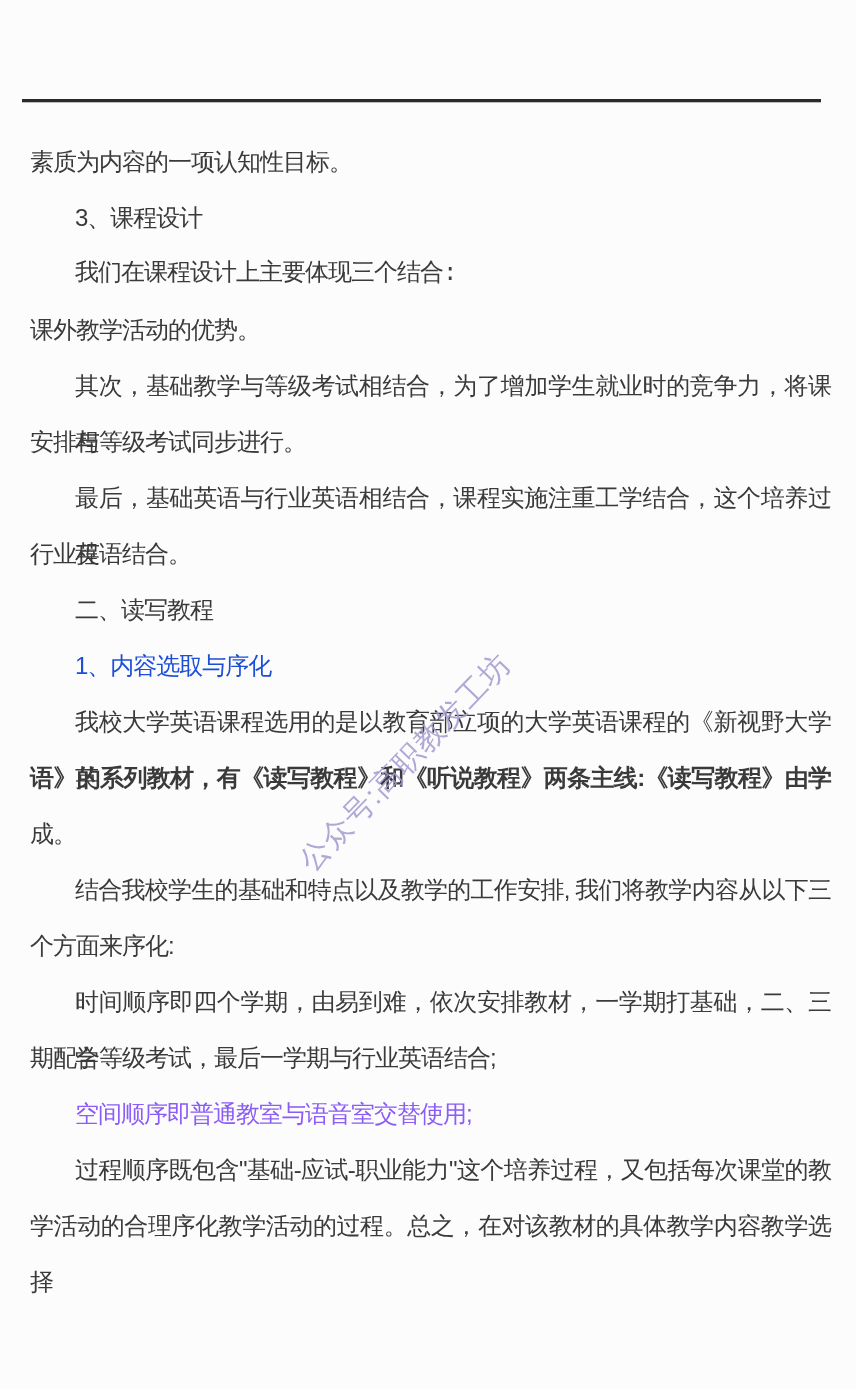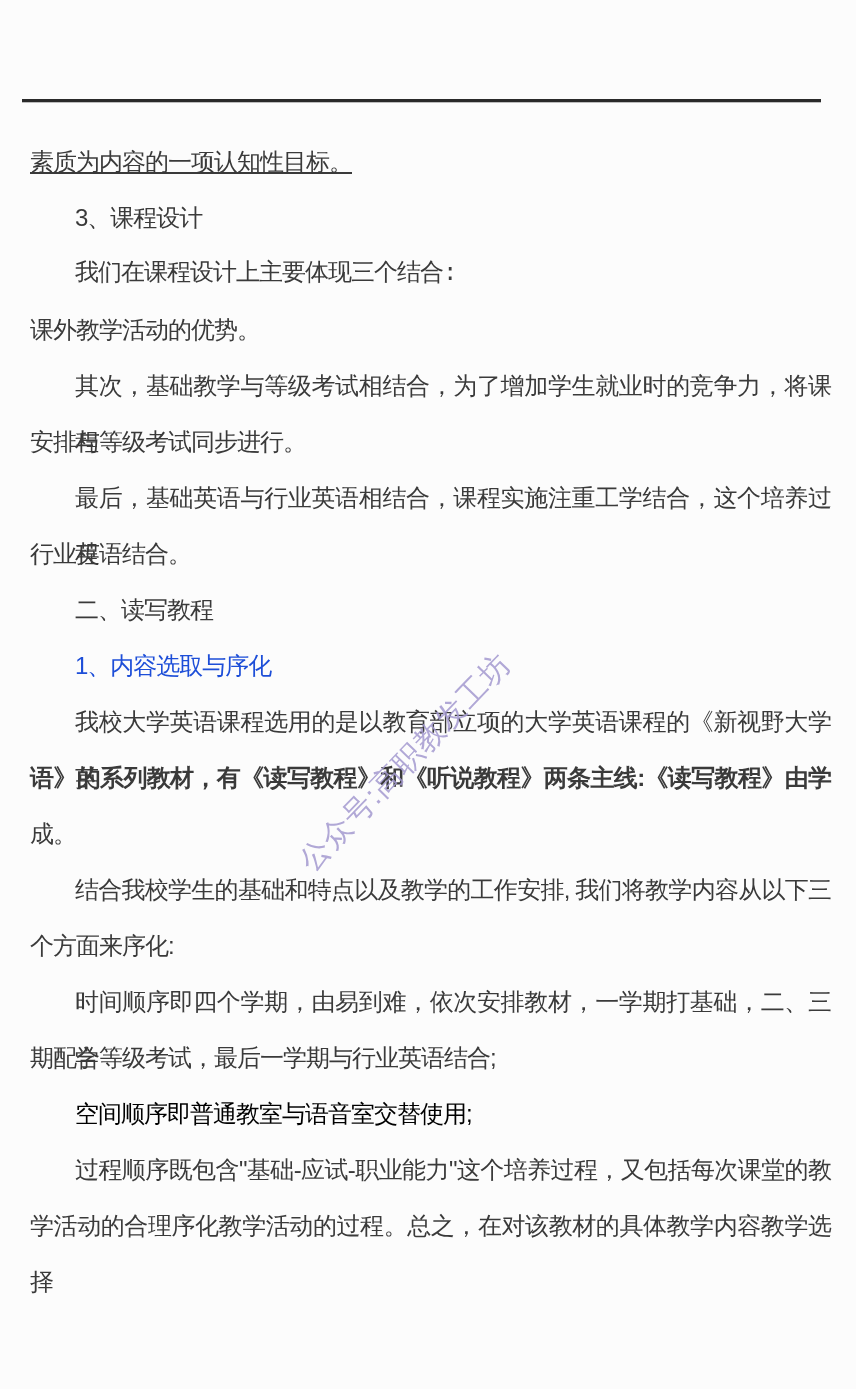--- a/index.html
+++ b/index.html
@@ -69,35 +69,35 @@
     pointer-events: none;
     white-space: nowrap;
   }
 </style>
 </head>
 <body style="background: rgb(252, 252, 252);">
 
 <div class="page">
   <div class="top-rule" style="background: rgb(42, 42, 42);"></div>
   <div class="text-area" id="text-area">
-      <div class="line" style="color: rgb(58, 58, 58); text-decoration: underline;">素质为内容的一项认知性目标。</div>
+      <div class="line" style="color: rgb(58, 58, 58);">素质为内容的一项认知性目标。</div>
       <div class="line indent" style="color: rgb(58, 58, 58);">3、课程设计</div>
       <div class="line indent" style="color: rgb(58, 58, 58); font-family: Liberation Mono, monospace;">我们在课程设计上主要体现三个结合:</div>
       <div class="line" style="color: rgb(58, 58, 58);">课外教学活动的优势。</div>
       <div class="line indent fill" style="color: rgb(58, 58, 58);">其次，基础教学与等级考试相结合，为了增加学生就业时的竞争力，将课程</div>
       <div class="line" style="color: rgb(58, 58, 58);">安排与等级考试同步进行。</div>
       <div class="line indent fill" style="color: rgb(58, 58, 58);">最后，基础英语与行业英语相结合，课程实施注重工学结合，这个培养过程</div>
       <div class="line" style="color: rgb(58, 58, 58);">行业英语结合。</div>
       <div class="line indent" style="color: rgb(58, 58, 58);">二、读写教程</div>
       <div class="line indent" style="color: #1d4ed8;">1、内容选取与序化</div>
       <div class="line indent fill" style="color: rgb(58, 58, 58);">我校大学英语课程选用的是以教育部立项的大学英语课程的《新视野大学英</div>
       <div class="line fill" style="color: rgb(58, 58, 58); font-weight: bold;">语》的系列教材，有《读写教程》和《听说教程》两条主线:《读写教程》由学</div>
       <div class="line" style="color: rgb(58, 58, 58);">成。</div>
       <div class="line indent fill" style="color: rgb(58, 58, 58);">结合我校学生的基础和特点以及教学的工作安排, 我们将教学内容从以下三</div>
       <div class="line" style="color: rgb(58, 58, 58);">个方面来序化:</div>
       <div class="line indent fill" style="color: rgb(58, 58, 58);">时间顺序即四个学期，由易到难，依次安排教材，一学期打基础，二、三学</div>
       <div class="line" style="color: rgb(58, 58, 58);">期配合等级考试，最后一学期与行业英语结合;</div>
-      <div class="line indent" style="color: #000000;">空间顺序即普通教室与语音室交替使用;</div>
+      <div class="line indent" style="color: #8b5cf6;">空间顺序即普通教室与语音室交替使用;</div>
       <div class="line indent fill" style="color: rgb(58, 58, 58);">过程顺序既包含"基础-应试-职业能力"这个培养过程，又包括每次课堂的教</div>
       <div class="line fill" style="color: rgb(58, 58, 58);">学活动的合理序化教学活动的过程。总之，在对该教材的具体教学内容教学选择</div>
     </div>
   <div class="watermark" id="watermark" style="color: rgb(164, 154, 208);">公众号:高职教发工坊</div>
 </div>
 
 </body></html>

